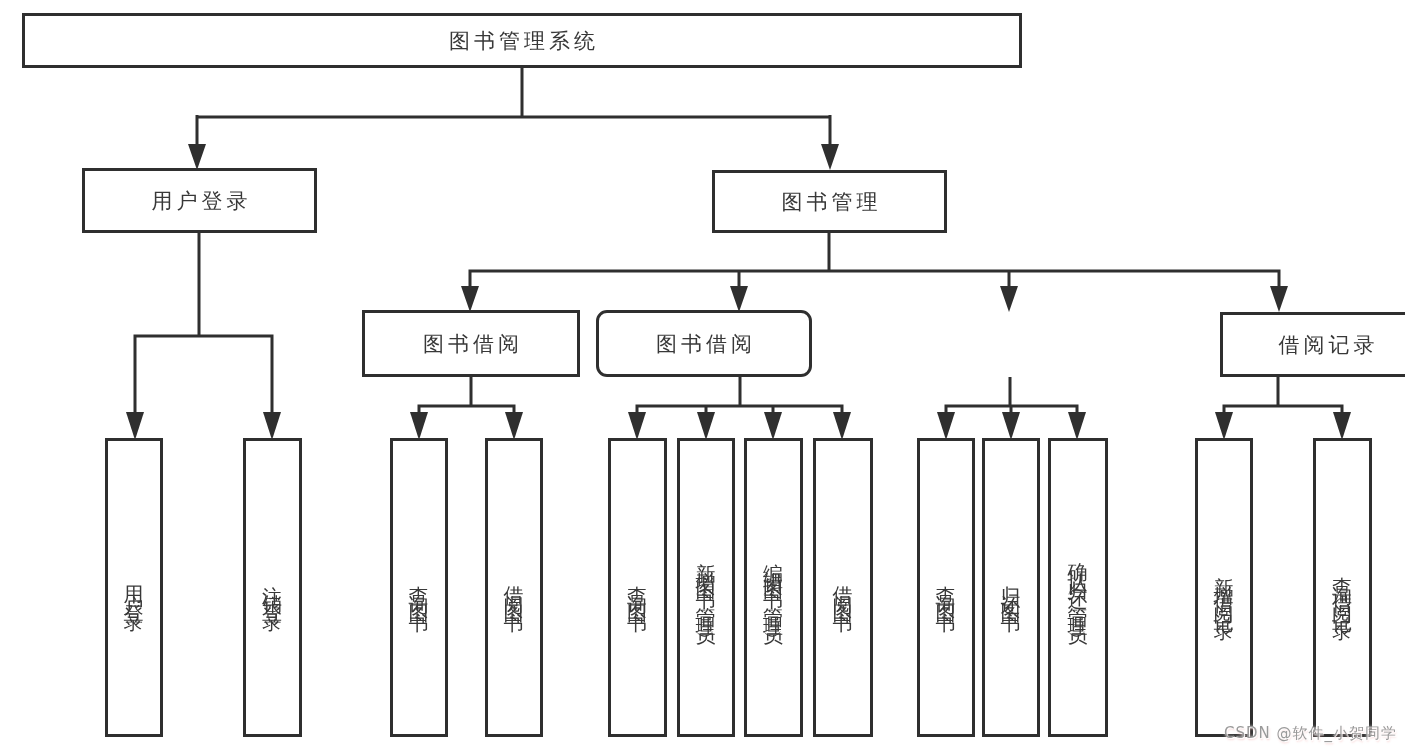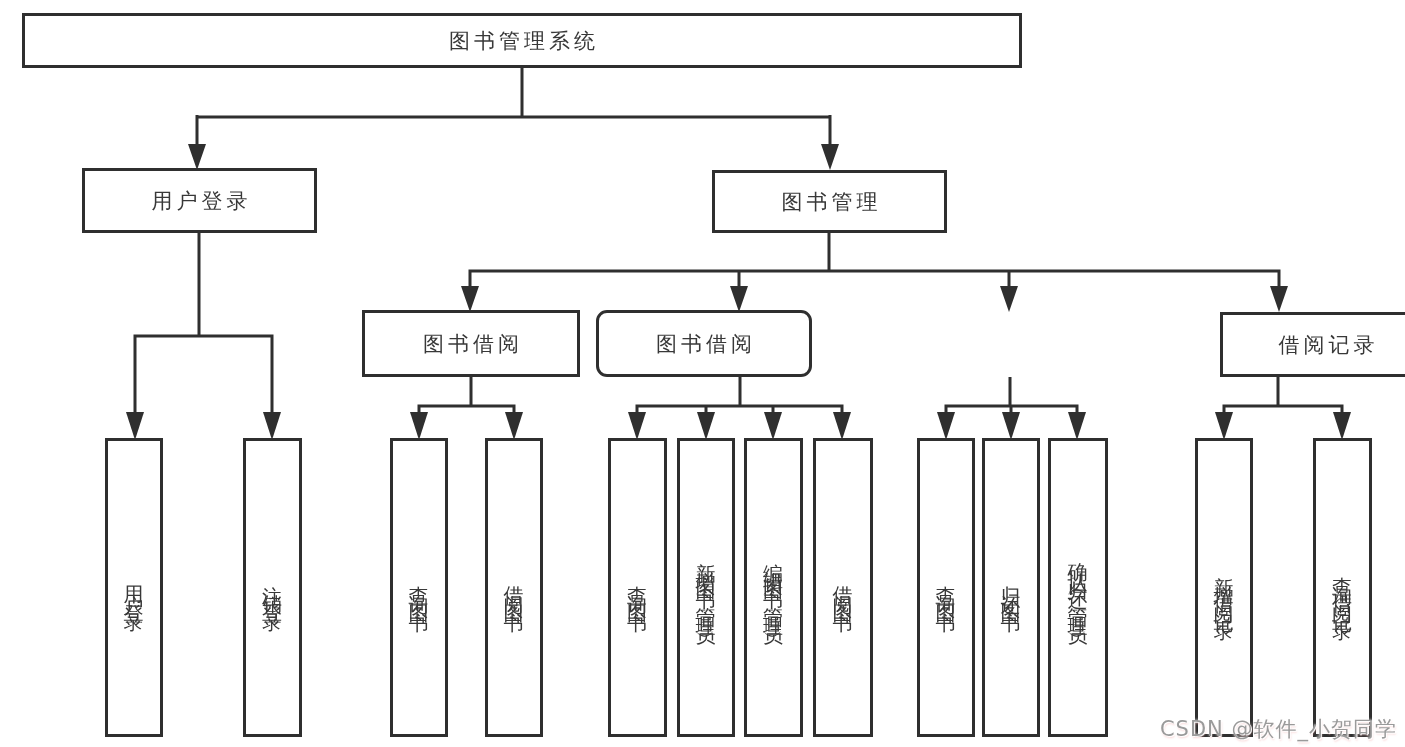--- a/index.html
+++ b/index.html
@@ -45,21 +45,21 @@
     line-height: 1;
     letter-spacing: 9px;
     white-space: normal;
     text-indent: 0;
   }
   .watermark {
     position: absolute;
     right: 8px;
     bottom: 4px;
     z-index: 3;
-    font-size: 21px;
+    font-size: 15px;
     color: #9a9a9a;
     letter-spacing: 1px;
     text-shadow: 0 0 3px #ffffff, 1px 1px 0 rgba(255,255,255,0.9), 1px 2px 2px rgba(235,130,130,0.35);
   }
 </style>
 </head>
 <body>
 
 <div class="canvas">
 

